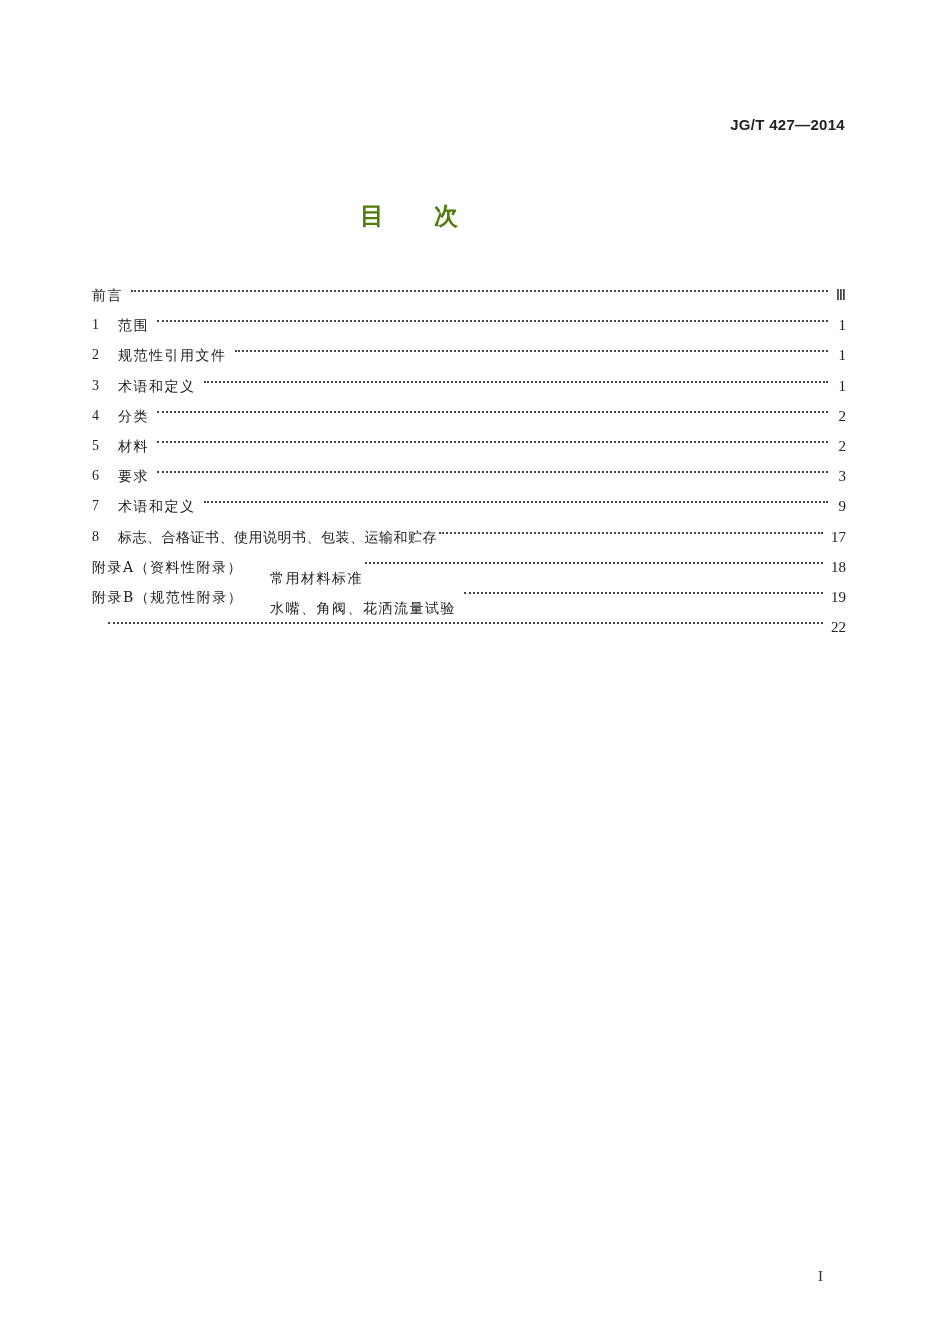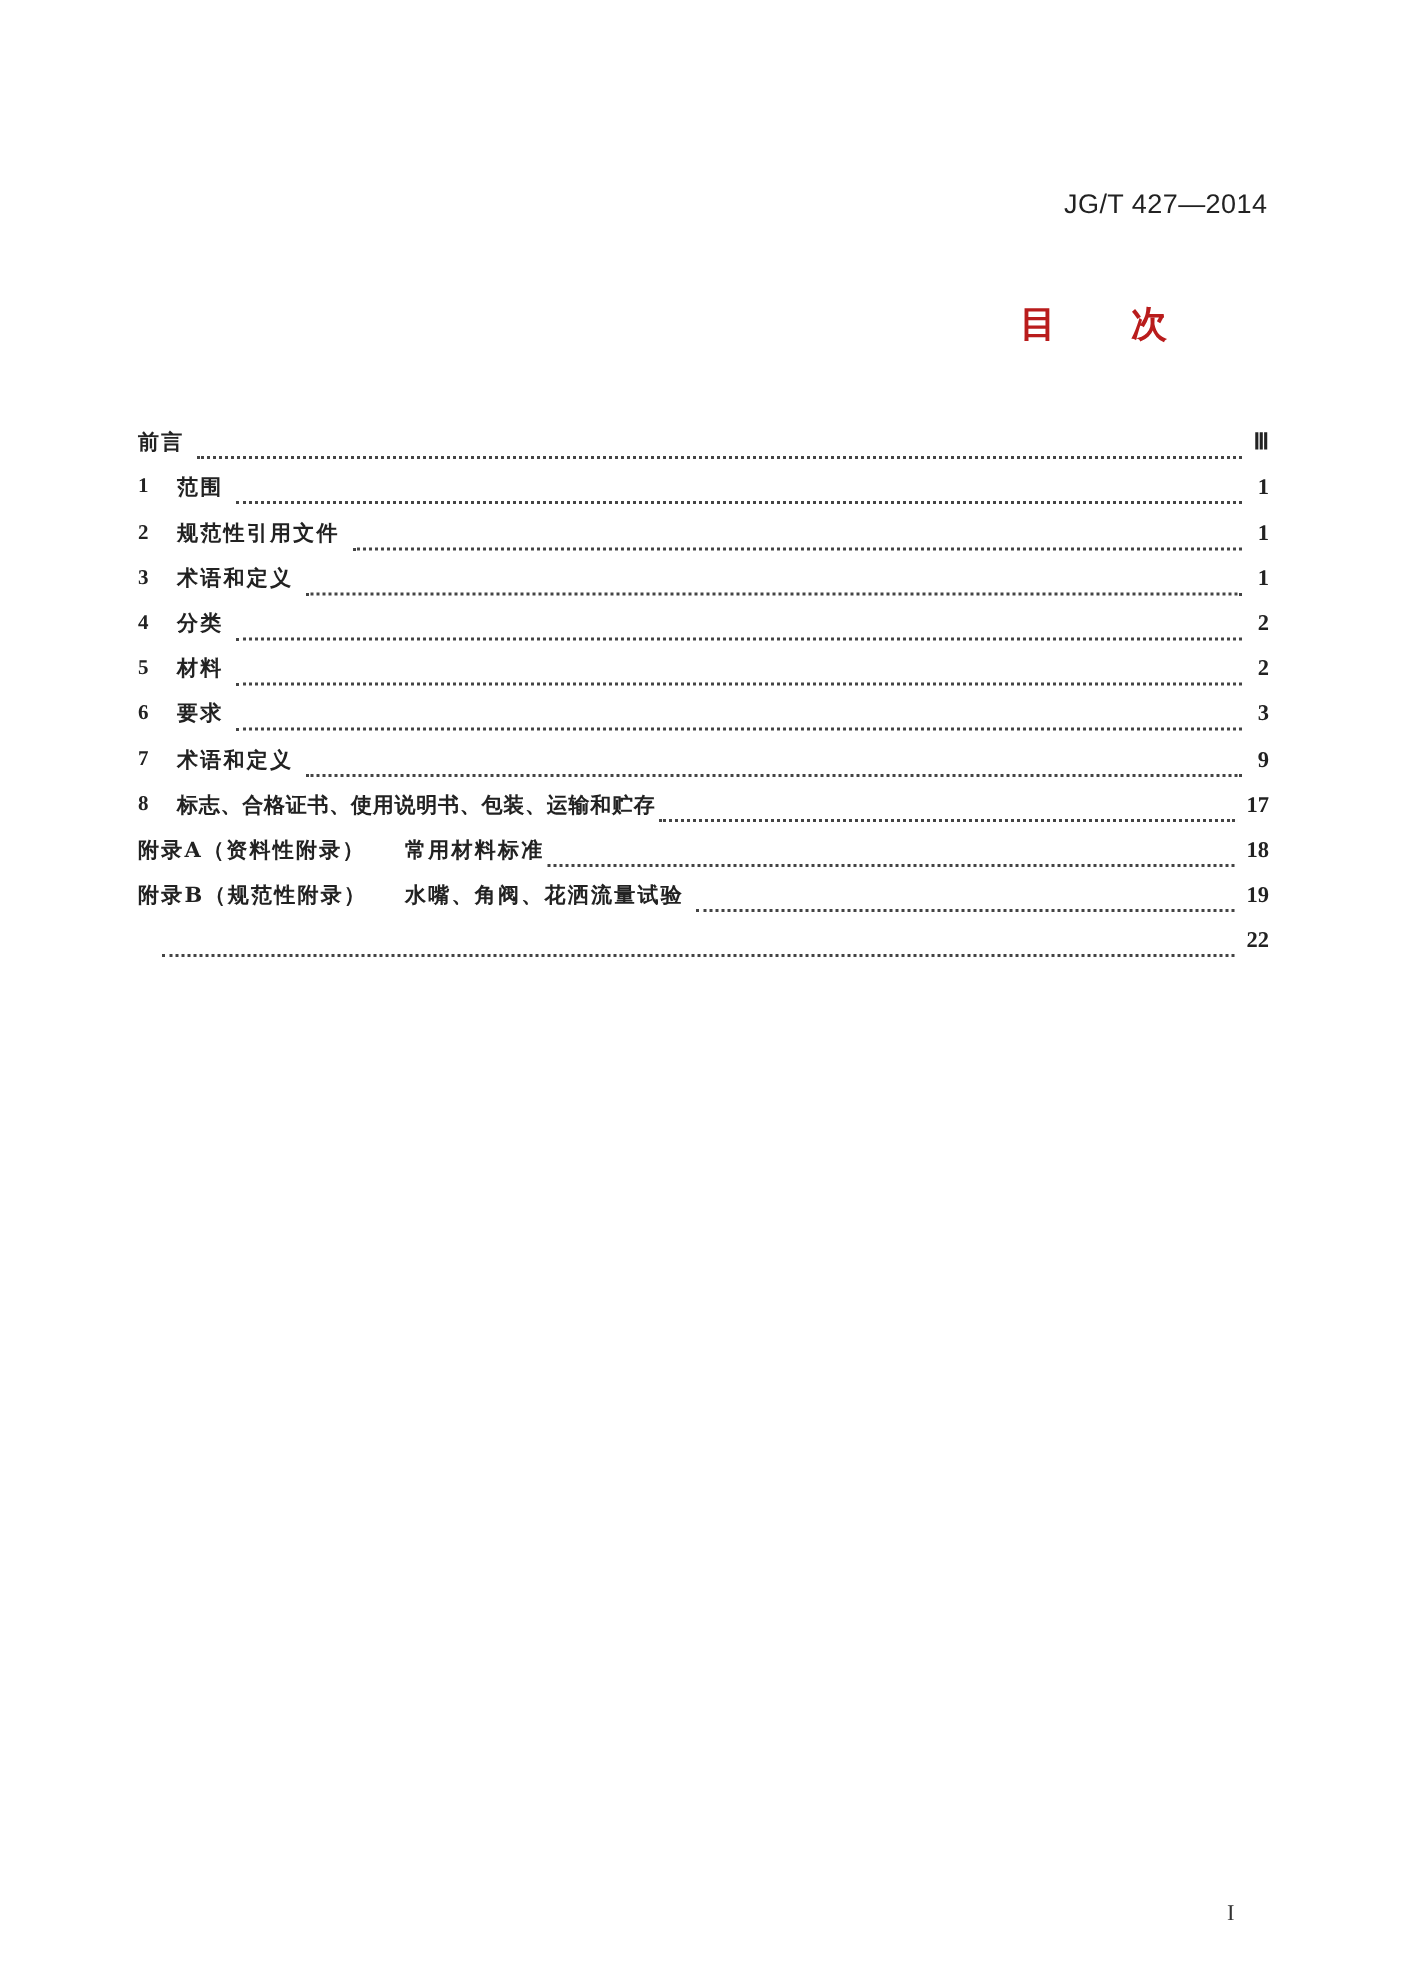--- a/index.html
+++ b/index.html
@@ -4,33 +4,33 @@
 <style>
   html, body { margin: 0; padding: 0; }
   body {
     width: 950px; height: 1322px; background: #ffffff; position: relative;
     font-family: "DejaVu Serif", "Liberation Serif", serif; color: #1a1a1a;
     overflow: hidden;
   }
   .std-code {
     position: absolute; top: 116px; right: 105px;
     font-family: "Liberation Sans", "DejaVu Sans", sans-serif;
-    font-weight: normal; font-size: 18px; color: #222; letter-spacing: 0.3px; margin-top: 10px;
+    font-weight: bold; font-size: 15px; color: #222; letter-spacing: 0.3px;
   }
   .title {
-    position: absolute; top: 200px; left: 0; width: 828px; text-align: right;
+    position: absolute; top: 200px; left: 0; width: 828px; text-align: center;
     font-family: "DejaVu Sans", sans-serif; font-weight: bold; font-size: 24px;
-    color: #b91c1c; letter-spacing: 50px; padding-left: 40px; box-sizing: border-box;
+    color: #4d7c0f; letter-spacing: 50px; padding-left: 40px; box-sizing: border-box;
   }
   .toc {
     position: absolute; top: 280px; left: 92px; width: 754px;
   }
   .toc-row {
-    display: flex; align-items: flex-end; height: 30.2px; line-height: 30px;
-    font-size: 14px; color: #222; font-weight: bold;
+    display: flex; align-items: center; height: 30.2px; line-height: 30px;
+    font-size: 14px; color: #222;
   }
   .num { width: 26px; flex: 0 0 auto; font-family: "Liberation Serif", serif; font-size: 14px; }
   .label { flex: 0 0 auto; white-space: pre; letter-spacing: 1.5px; }
   .sub { flex: 0 0 auto; white-space: pre; letter-spacing: 1.5px; margin-top: 23px; }
   .leader {
     flex: 1 1 auto; margin: 0 8px; border-bottom: 2px dotted #444; height: 0;
     position: relative; top: -4px;
   }
   .page { flex: 0 0 auto; min-width: 10px; text-align: right; font-family: "Liberation Serif", serif; font-size: 15px; }
   .footer-page {

